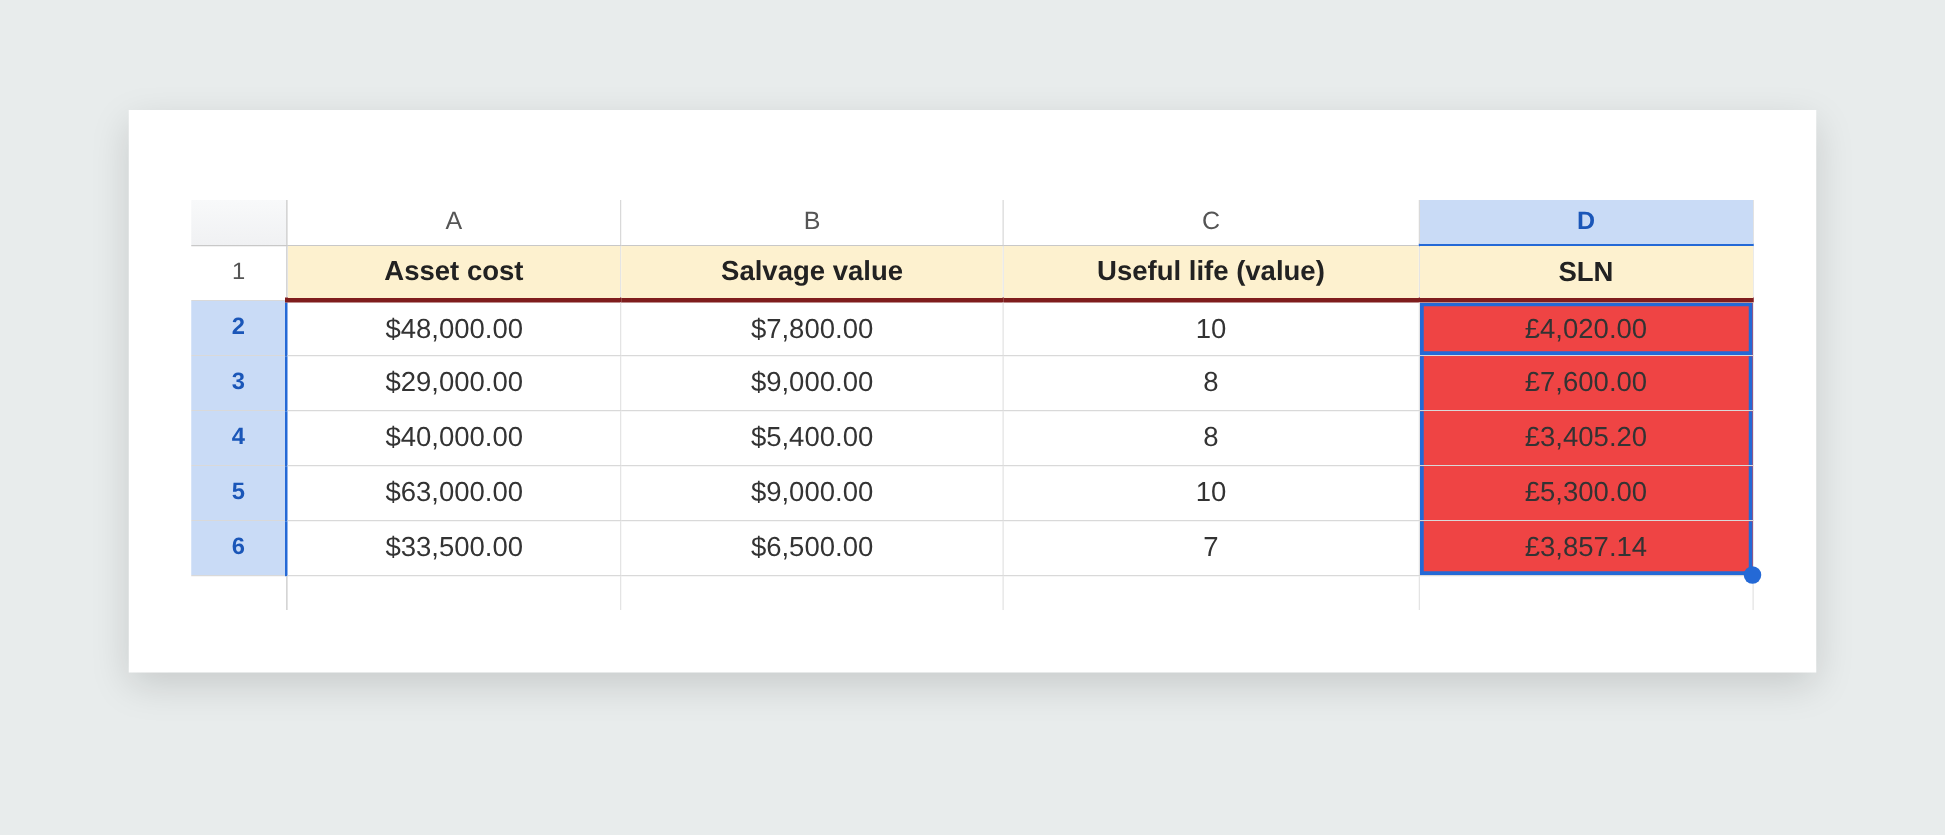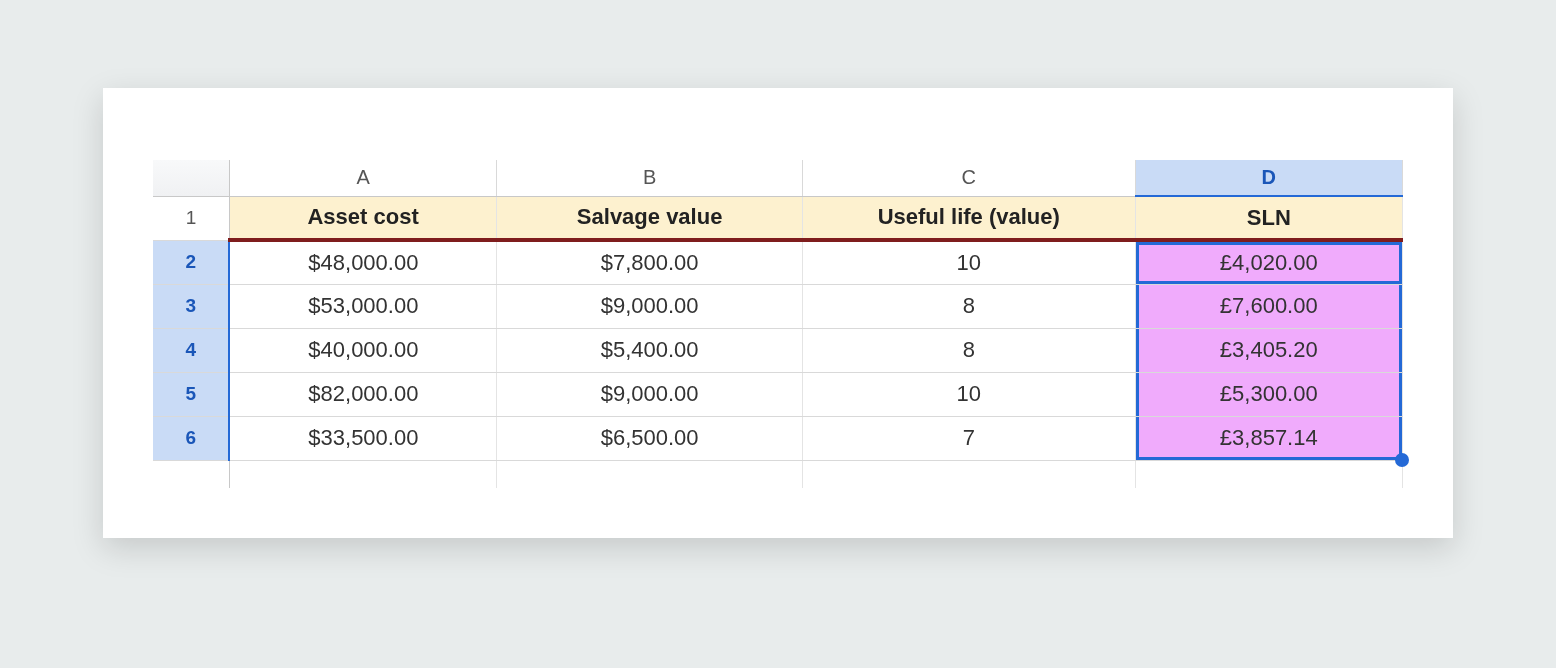--- a/index.html
+++ b/index.html
@@ -86,21 +86,21 @@
       height: 44px;
       vertical-align: middle;
     }
     .datahead {
       background: #fdf1cf;
       font-weight: 700;
       color: #222;
       border-bottom: 4px solid #7f1d1d;
     }
     .sel-range {
-      background: #f0abfc;
+      background: #ef4444;
     }
 
     
     .active-cell {
       box-shadow: inset 0 0 0 3px #2469d6;
     }
 
     
     .sel-lr {
       box-shadow: inset 3px 0 0 0 #2469d6, inset -3px 0 0 0 #2469d6;
@@ -158,37 +158,37 @@
     <tr>
       <td class="rowhdr selected">2</td>
       <td class="cell">$48,000.00</td>
       <td class="cell">$7,800.00</td>
       <td class="cell">10</td>
       <td class="cell sel-range active-cell">£4,020.00</td>
     </tr>
 
     <tr>
       <td class="rowhdr selected">3</td>
-      <td class="cell">$53,000.00</td>
+      <td class="cell">$29,000.00</td>
       <td class="cell">$9,000.00</td>
       <td class="cell">8</td>
       <td class="cell sel-range sel-lr">£7,600.00</td>
     </tr>
 
     <tr>
       <td class="rowhdr selected">4</td>
       <td class="cell">$40,000.00</td>
       <td class="cell">$5,400.00</td>
       <td class="cell">8</td>
       <td class="cell sel-range sel-lr">£3,405.20</td>
     </tr>
 
     <tr>
       <td class="rowhdr selected">5</td>
-      <td class="cell">$82,000.00</td>
+      <td class="cell">$63,000.00</td>
       <td class="cell">$9,000.00</td>
       <td class="cell">10</td>
       <td class="cell sel-range sel-lr">£5,300.00</td>
     </tr>
 
     <tr>
       <td class="rowhdr selected">6</td>
       <td class="cell">$33,500.00</td>
       <td class="cell">$6,500.00</td>
       <td class="cell">7</td>

